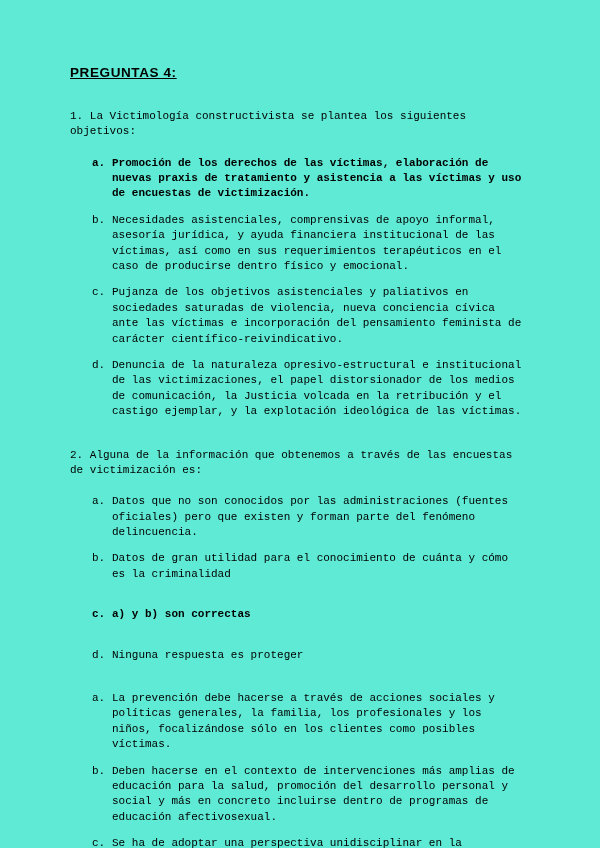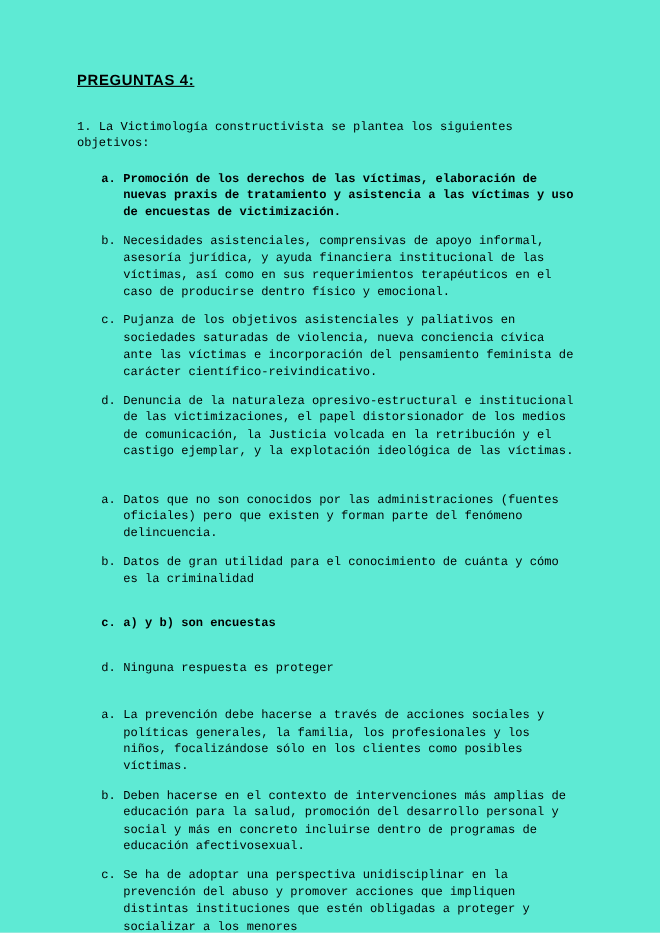--- a/index.html
+++ b/index.html
@@ -60,33 +60,34 @@
         <span class="text">Pujanza de los objetivos asistenciales y paliativos en sociedades saturadas de violencia, nueva conciencia cívica ante las víctimas e incorporación del pensamiento feminista de carácter científico-reivindicativo.</span>
       </div>
       <div class="option">
         <span class="letter">d.</span>
         <span class="text">Denuncia de la naturaleza opresivo-estructural e institucional de las victimizaciones, el papel distorsionador de los medios de comunicación, la Justicia volcada en la retribución y el castigo ejemplar, y la explotación ideológica de las víctimas.</span>
       </div>
     </div>
   </section>
 
   <section class="question">
+    <p class="stem">2. Alguna de la información que obtenemos a través de las encuestas de victimización es:</p>
     <div class="options">
       <div class="option">
         <span class="letter">a.</span>
         <span class="text">Datos que no son conocidos por las administraciones (fuentes oficiales) pero que existen y forman parte del fenómeno delincuencia.</span>
       </div>
       <div class="option">
         <span class="letter">b.</span>
         <span class="text">Datos de gran utilidad para el conocimiento de cuánta y cómo es la criminalidad</span>
       </div>
       <div class="extra-gap"></div>
       <div class="option bold">
         <span class="letter">c.</span>
-        <span class="text">a) y b) son encuestas</span>
+        <span class="text">a) y b) son correctas</span>
       </div>
       <div class="extra-gap"></div>
       <div class="option">
         <span class="letter">d.</span>
         <span class="text">Ninguna respuesta es proteger</span>
       </div>
     </div>
   </section>
 
   <section class="question last">

